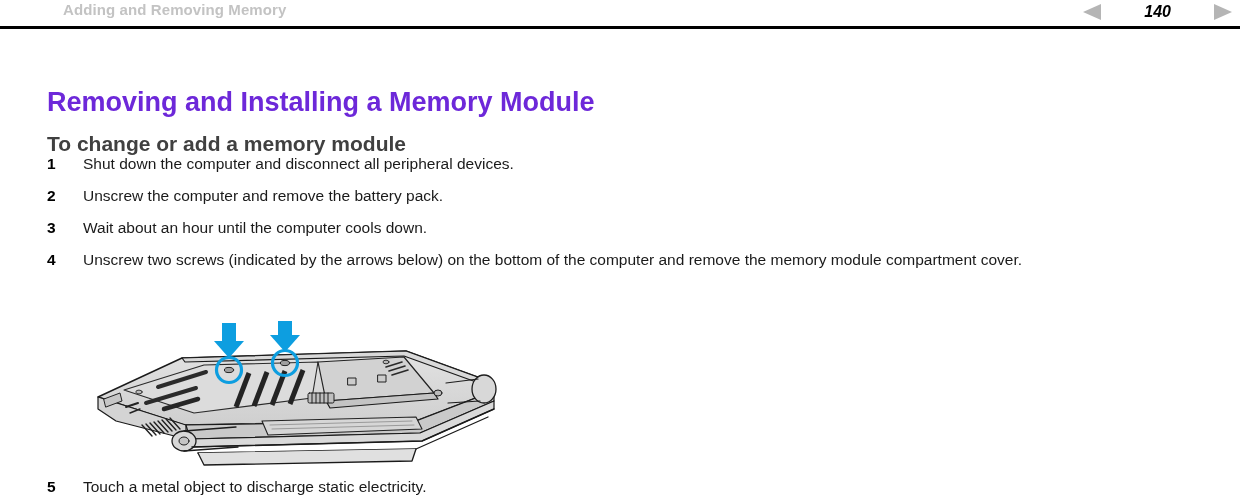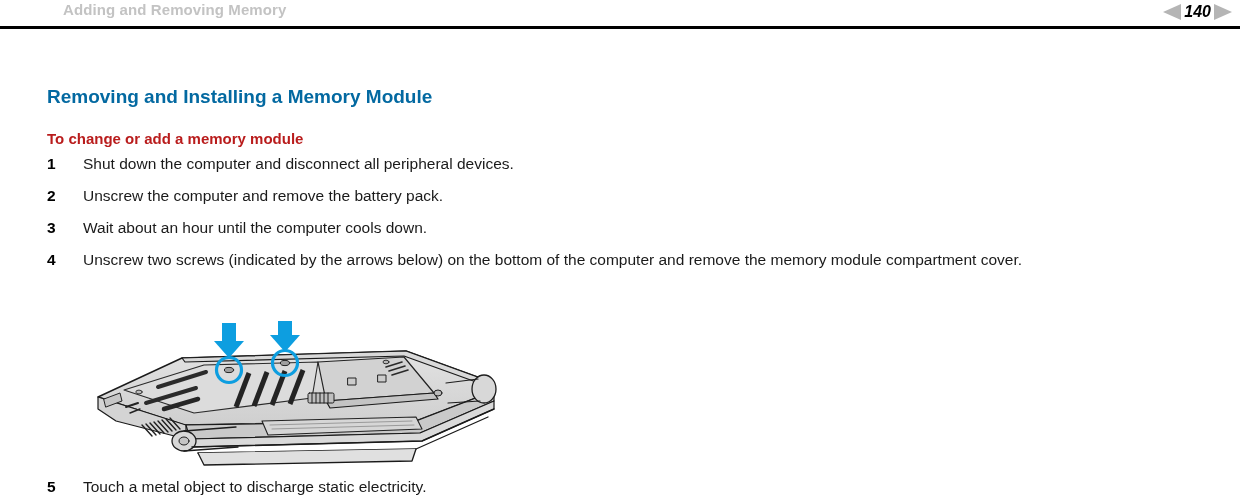--- a/index.html
+++ b/index.html
@@ -34,20 +34,21 @@
     letter-spacing: 0.1px;
     white-space: nowrap;
   }
   .pager {
     position: absolute;
     right: 8px;
     top: 2px;
     display: flex;
     align-items: center;
     height: 20px;
+    gap: 40px;
   }
   .pager-arrow {
     width: 0;
     height: 0;
     border-top: 8px solid transparent;
     border-bottom: 8px solid transparent;
   }
   .pager-arrow.left {
     border-right: 18px solid #b5b5b5;
     margin-right: 3px;
@@ -76,31 +77,31 @@
   .content {
     position: absolute;
     left: 0;
     top: 29px;
     width: 1240px;
   }
   .h1 {
     position: absolute;
     left: 47px;
     top: 40px;
-    font-size: 19px;
-    color: #0369a1;
+    font-size: 27px;
+    color: #6d28d9;
     white-space: nowrap;
     line-height: 30px;
   }
   .h2 {
     position: absolute;
     left: 47px;
     top: 86px;
-    font-size: 15px;
-    color: #b91c1c;
+    font-size: 21px;
+    color: #404040;
     white-space: nowrap;
     line-height: 24px;
   }
 
   .steps {
     position: absolute;
     left: 47px;
     top: 124px;
     width: 1150px;
   }

